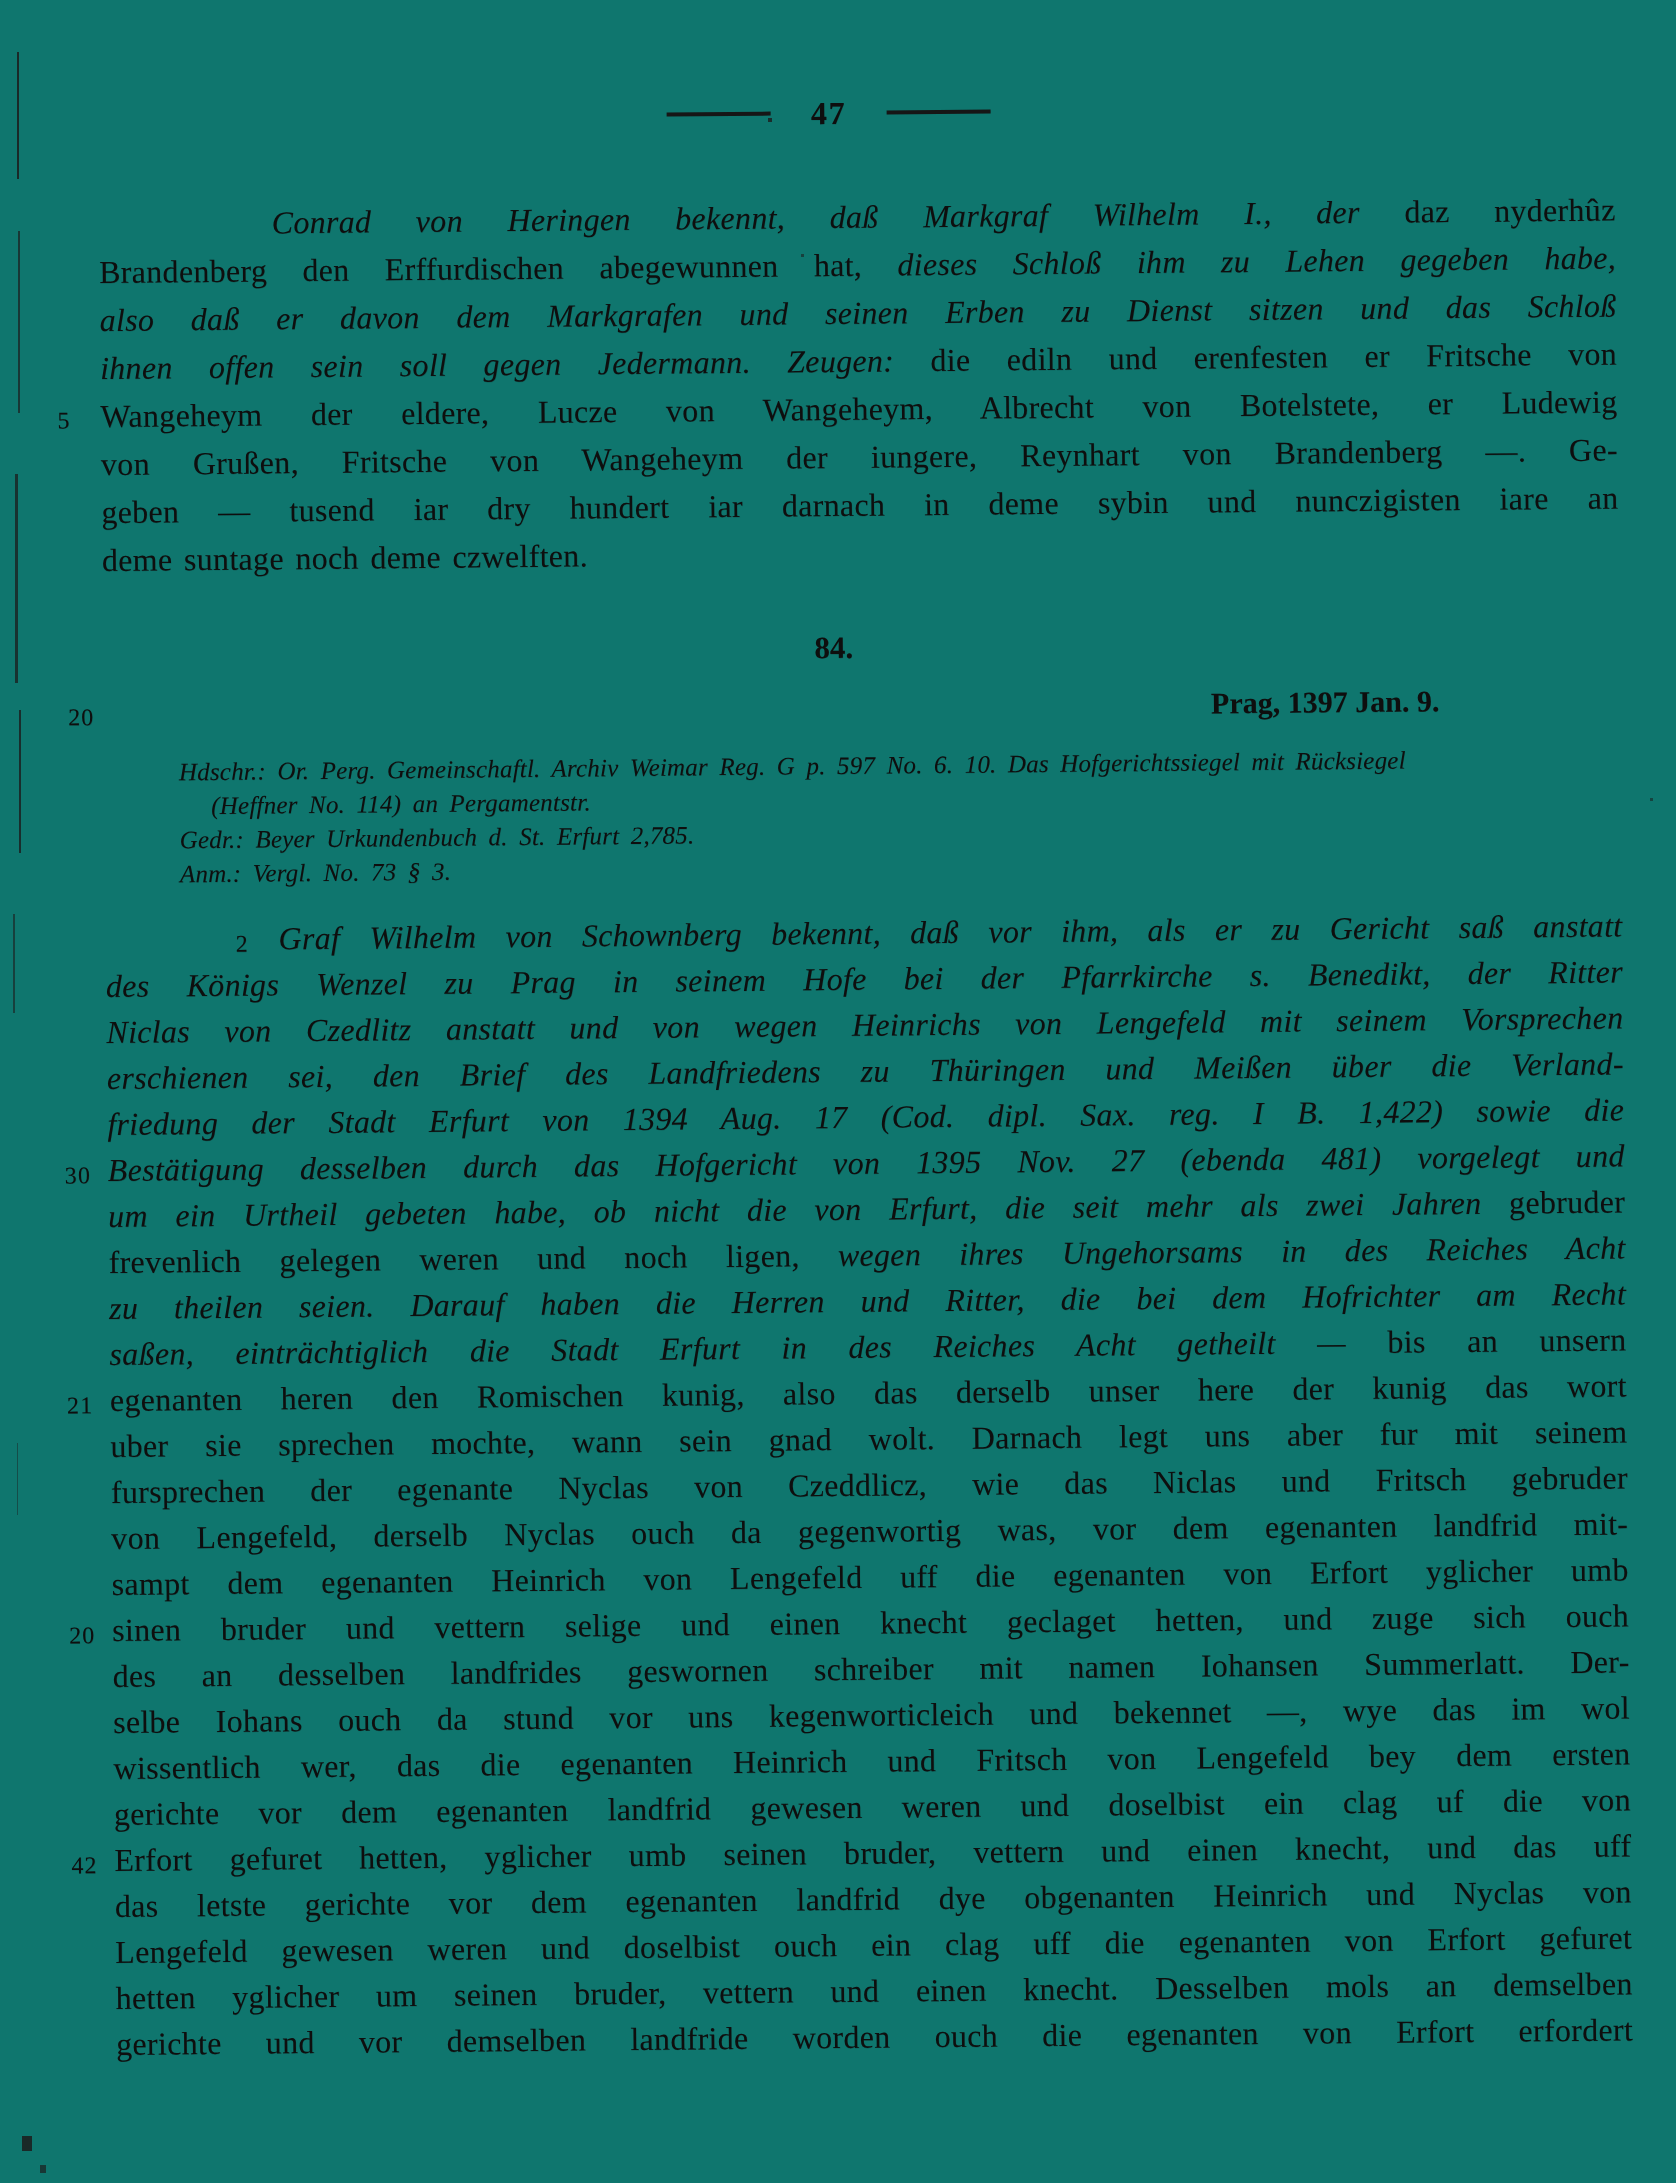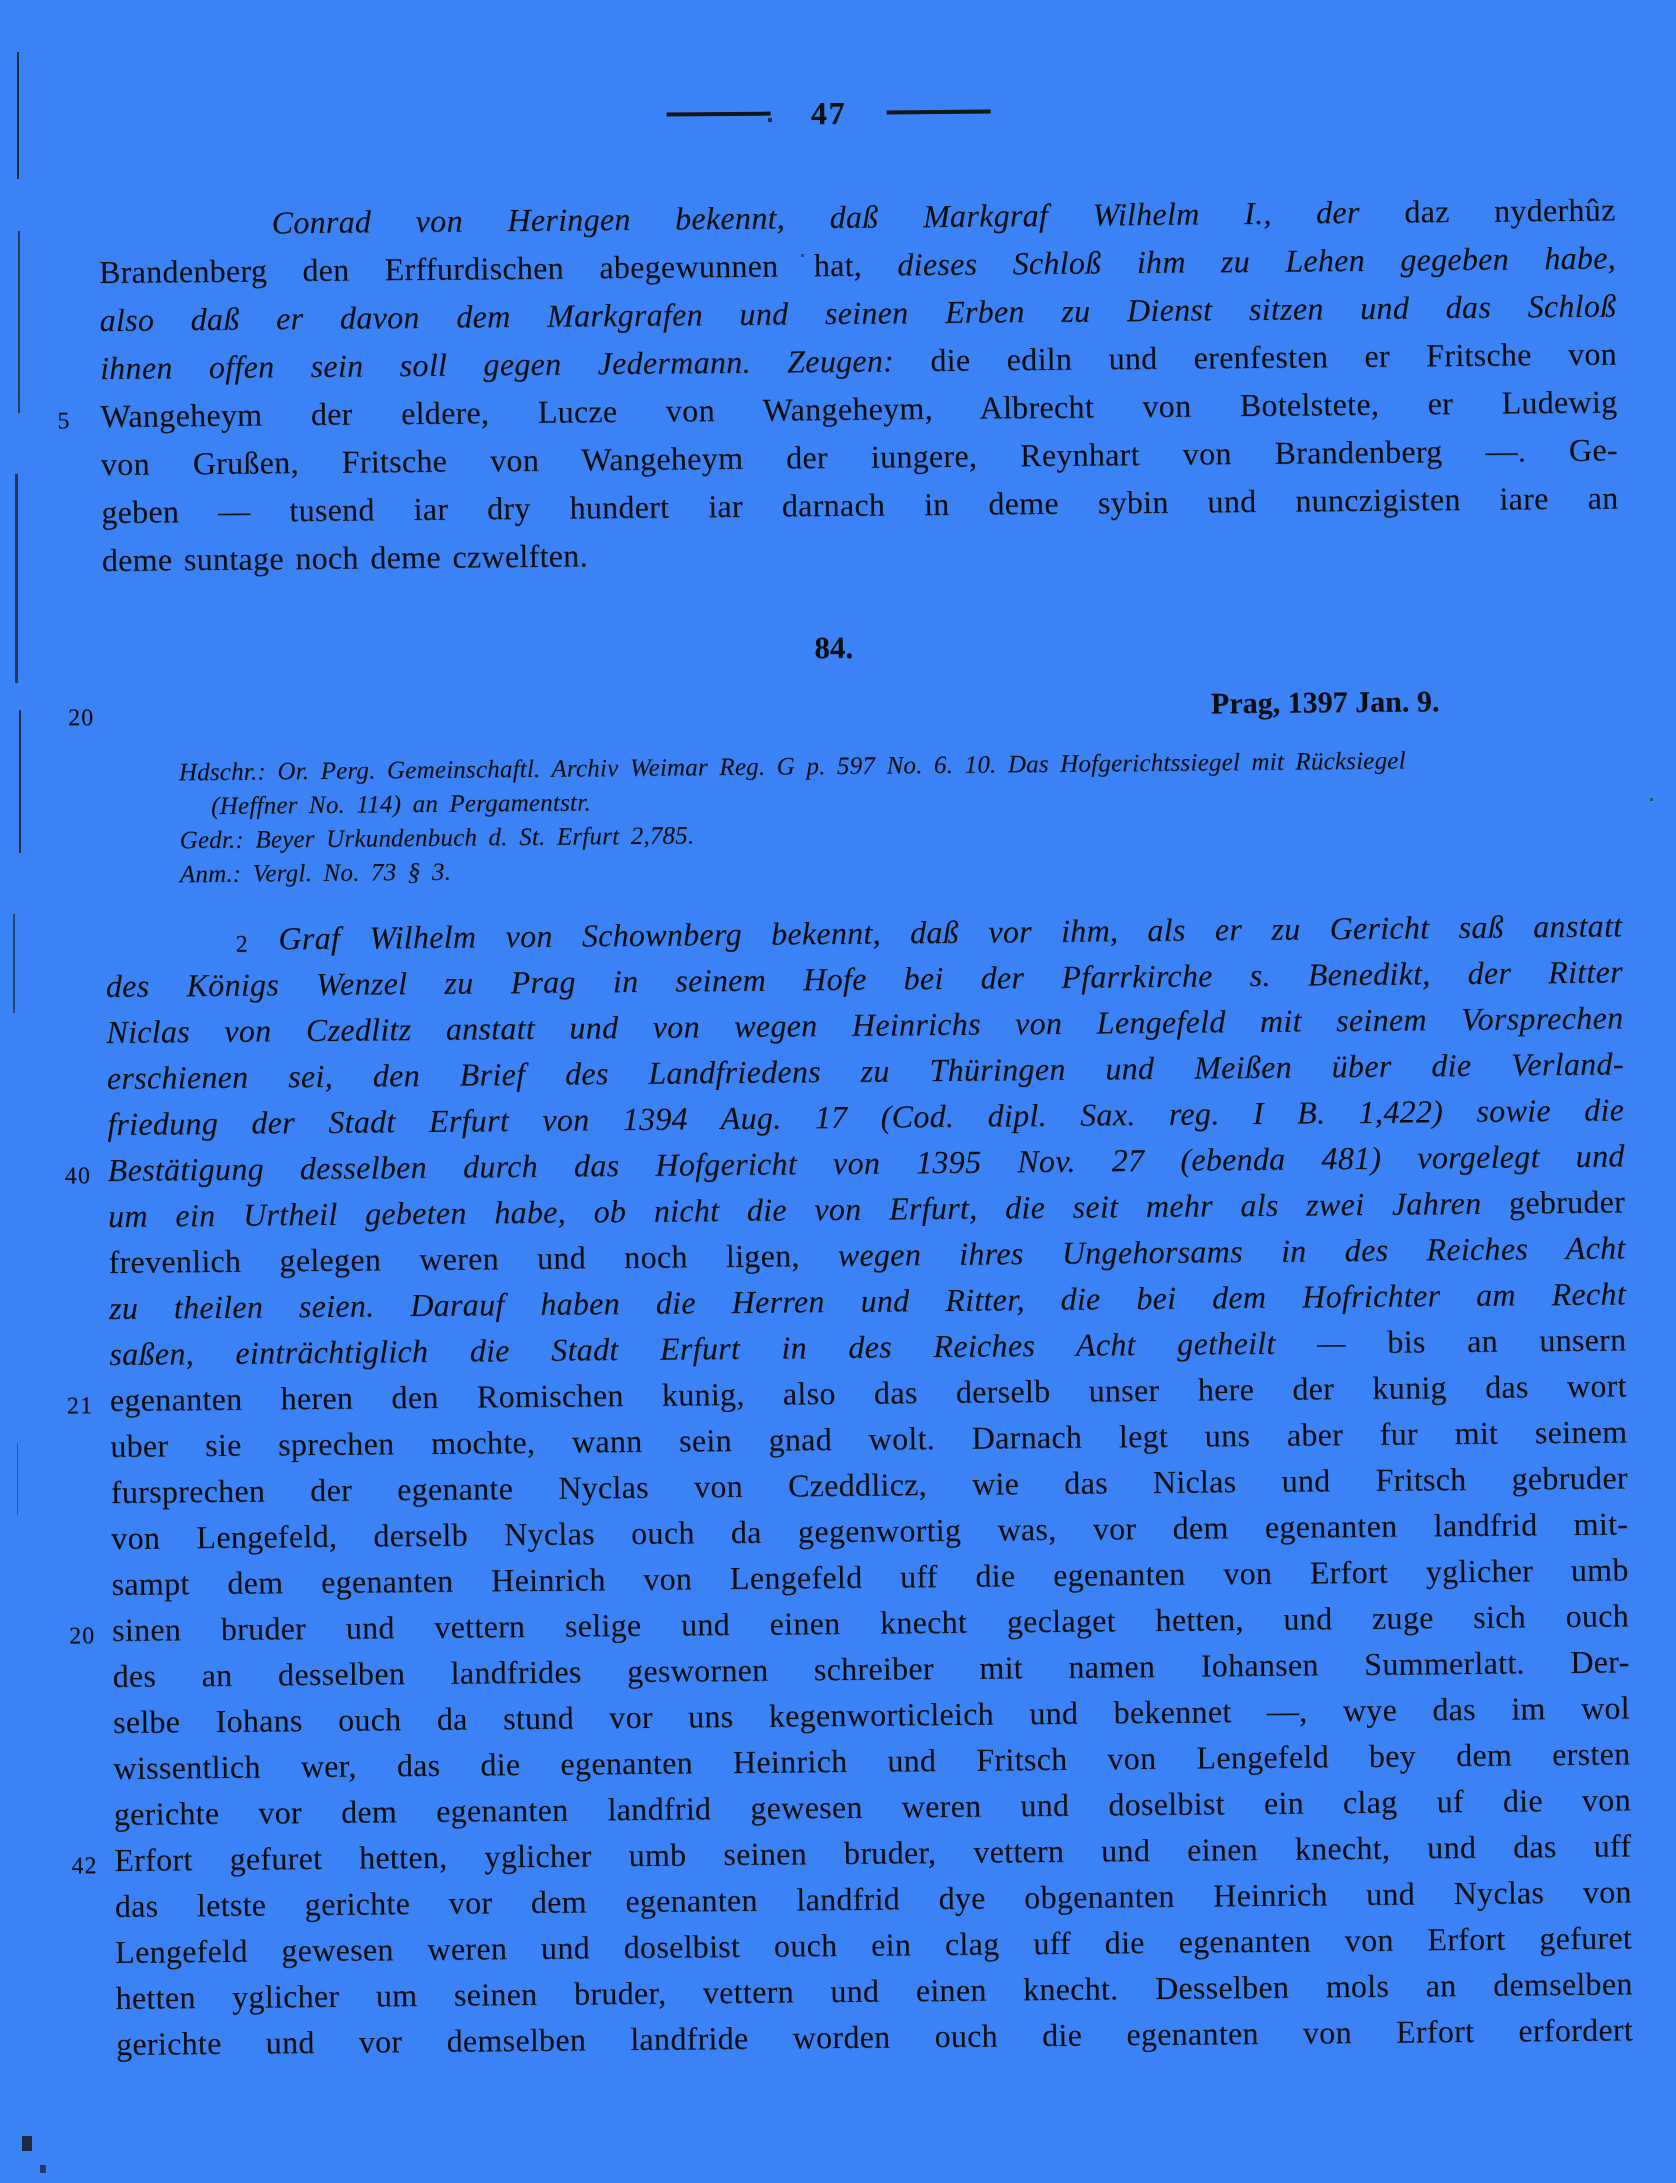--- a/index.html
+++ b/index.html
@@ -1,19 +1,19 @@
 <!DOCTYPE html>
 <html style="font-size:8.8px"><head>
 <meta charset="utf-8">
 <style>
   html,body{margin:0;padding:0;background:#e8e8e4;}
   .page{
     position:relative;
     width:1676px;height:2183px;
-    background:#3b82f6;
+    background:#0f766e;
     overflow:hidden;
     font-family:"Liberation Serif","DejaVu Serif",serif;
     color:#0e0e0e;
   }
   .sheet{
     position:absolute;left:0;top:0;width:100%;
     transform:rotate(-0.55deg);
     transform-origin:837px 1091px;
     padding-top:88px;
   }
@@ -94,21 +94,21 @@
         <div class="prov-line">Gedr.: Beyer Urkundenbuch d. St. Erfurt 2,785.</div>
         <div class="prov-line">Anm.: Vergl. No. 73 § 3.</div>
       </div>
 
     <div class="para para2">
         <div class="tline indent"><span class="lnum">2</span><span class="it">Graf Wilhelm von Schownberg bekennt, daß vor ihm, als er zu Gericht saß anstatt</span></div>
         <div class="tline"><span class="it">des Königs Wenzel zu Prag in seinem Hofe bei der Pfarrkirche s. Benedikt, der Ritter</span></div>
         <div class="tline"><span class="it">Niclas von Czedlitz anstatt und von wegen Heinrichs von Lengefeld mit seinem Vorsprechen</span></div>
         <div class="tline"><span class="it">erschienen sei, den Brief des Landfriedens zu Thüringen und Meißen über die Verland-</span></div>
         <div class="tline"><span class="it">friedung der Stadt Erfurt von 1394 Aug. 17 (Cod. dipl. Sax. reg. I B. 1,422) sowie die</span></div>
-        <div class="tline"><span class="lnum">40</span><span class="it">Bestätigung desselben durch das Hofgericht von 1395 Nov. 27 (ebenda 481) vorgelegt und</span></div>
+        <div class="tline"><span class="lnum">30</span><span class="it">Bestätigung desselben durch das Hofgericht von 1395 Nov. 27 (ebenda 481) vorgelegt und</span></div>
         <div class="tline"><span class="it">um ein Urtheil gebeten habe, ob nicht die von Erfurt, die seit mehr als zwei Jahren </span><span class="ro">gebruder</span></div>
         <div class="tline"><span class="ro">frevenlich gelegen weren und noch ligen, </span><span class="it">wegen ihres Ungehorsams in des Reiches Acht</span></div>
         <div class="tline"><span class="it">zu theilen seien. Darauf haben die Herren und Ritter, die bei dem Hofrichter am Recht</span></div>
         <div class="tline"><span class="it">saßen, einträchtiglich die Stadt Erfurt in des Reiches Acht getheilt — </span><span class="ro">bis an unsern</span></div>
         <div class="tline"><span class="lnum">21</span><span class="ro">egenanten heren den Romischen kunig, also das derselb unser here der kunig das wort</span></div>
         <div class="tline"><span class="ro">uber sie sprechen mochte, wann sein gnad wolt. Darnach legt uns aber fur mit seinem</span></div>
         <div class="tline"><span class="ro">fursprechen der egenante Nyclas von Czeddlicz, wie das Niclas und Fritsch gebruder</span></div>
         <div class="tline"><span class="ro">von Lengefeld, derselb Nyclas ouch da gegenwortig was, vor dem egenanten landfrid mit-</span></div>
         <div class="tline"><span class="ro">sampt dem egenanten Heinrich von Lengefeld uff die egenanten von Erfort yglicher umb</span></div>
         <div class="tline"><span class="lnum">20</span><span class="ro">sinen bruder und vettern selige und einen knecht geclaget hetten, und zuge sich ouch</span></div>

